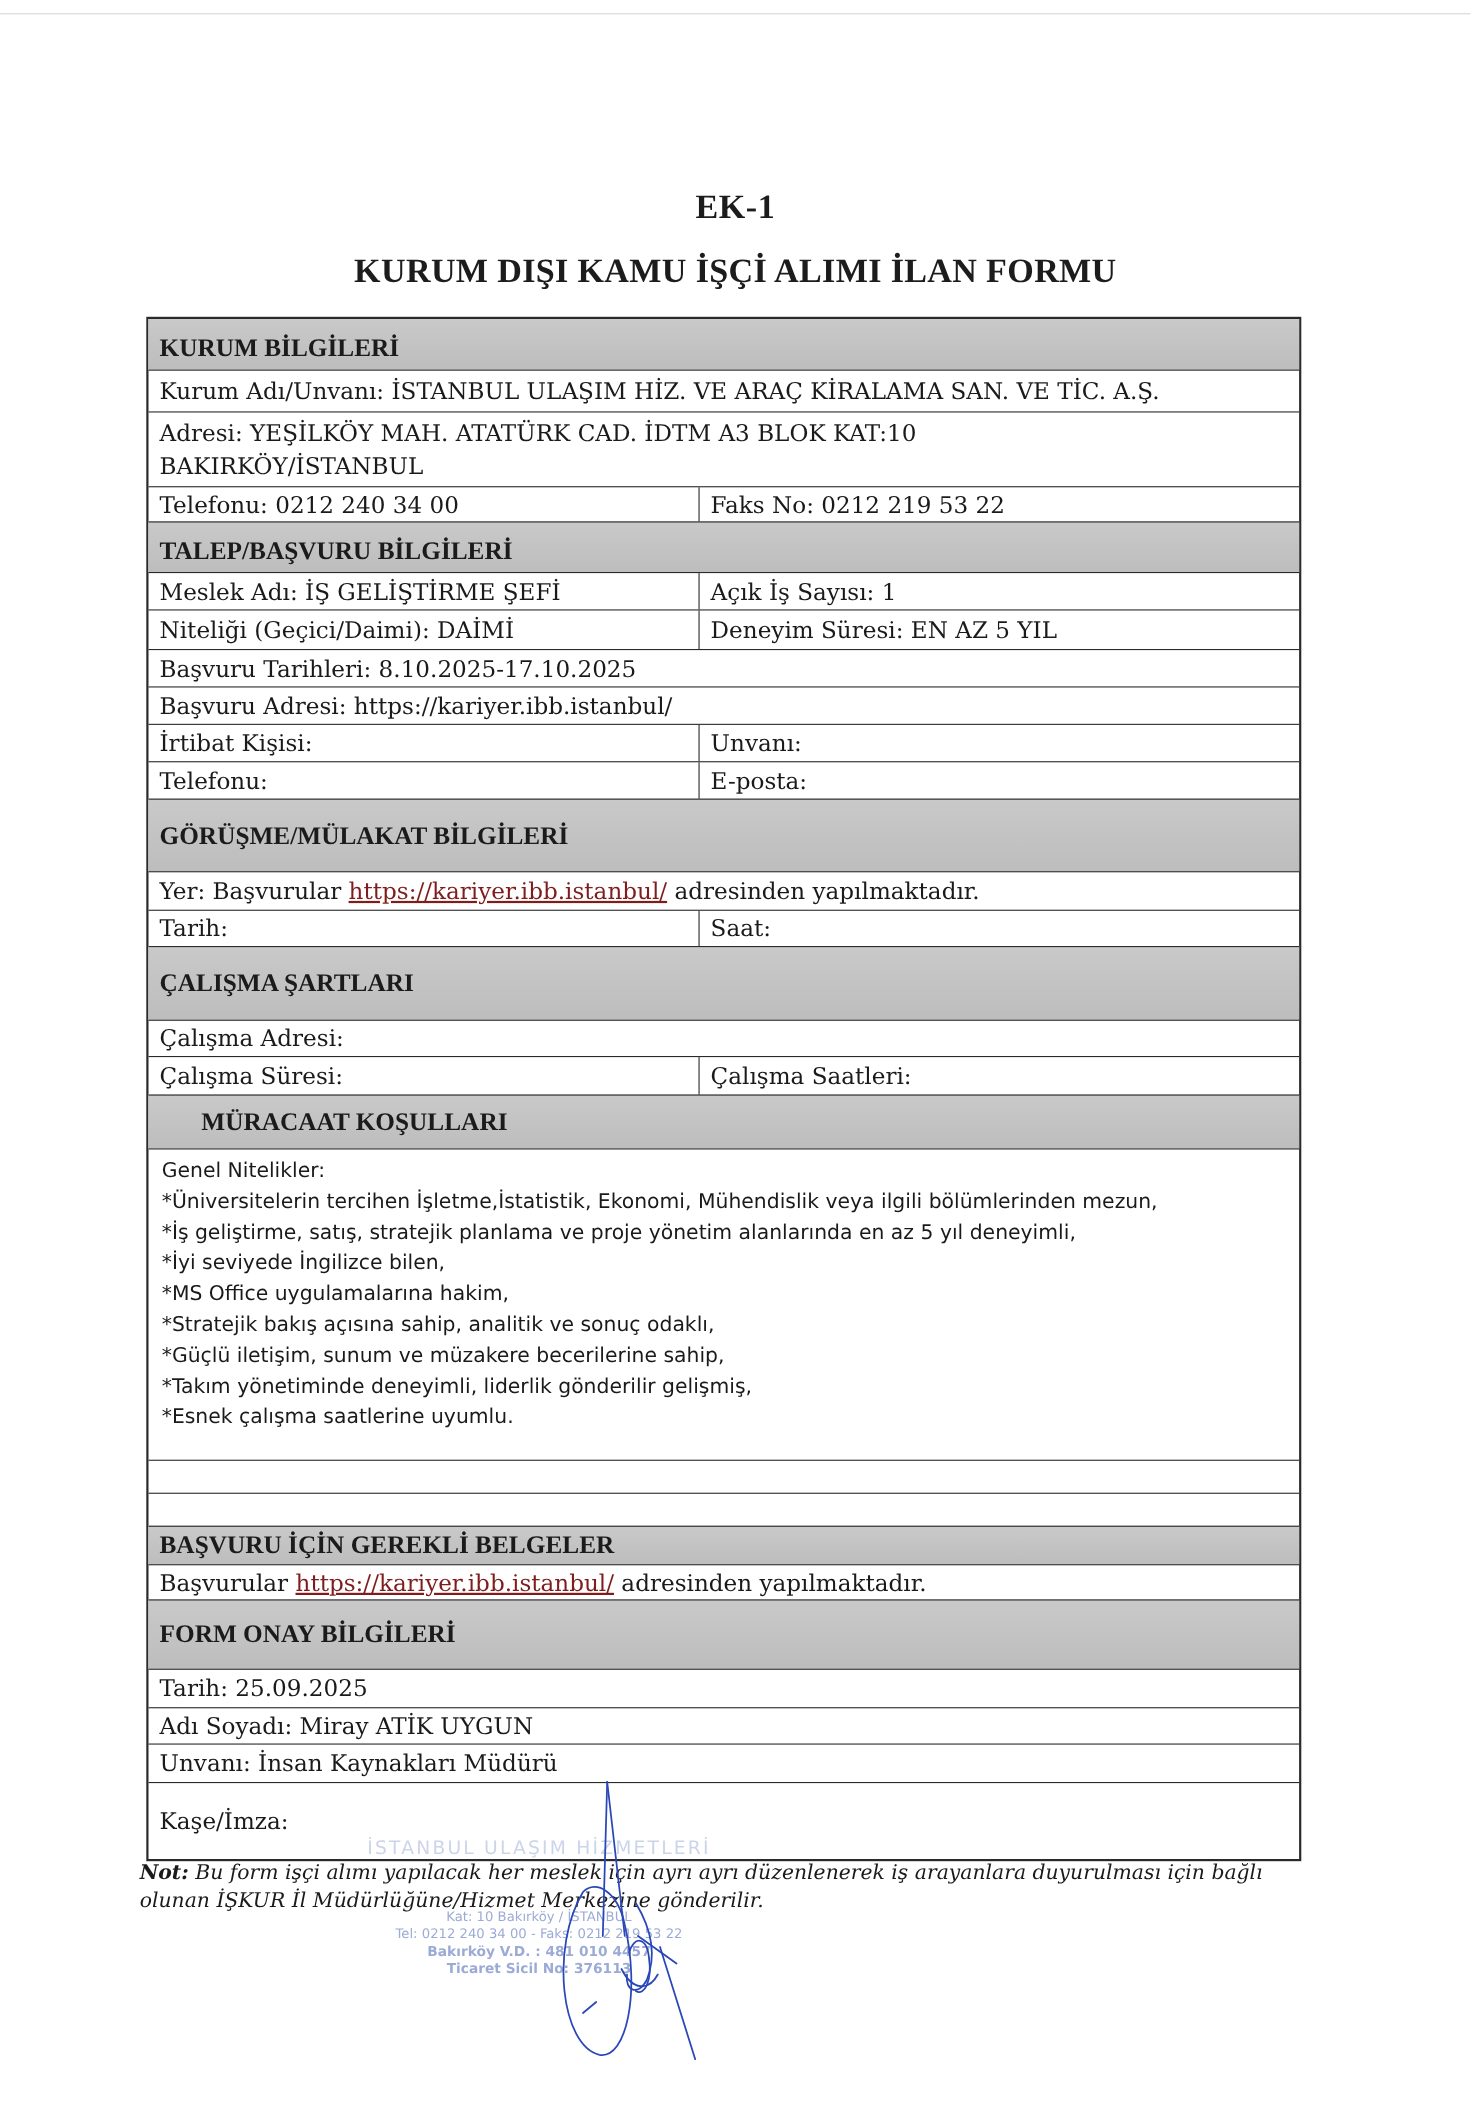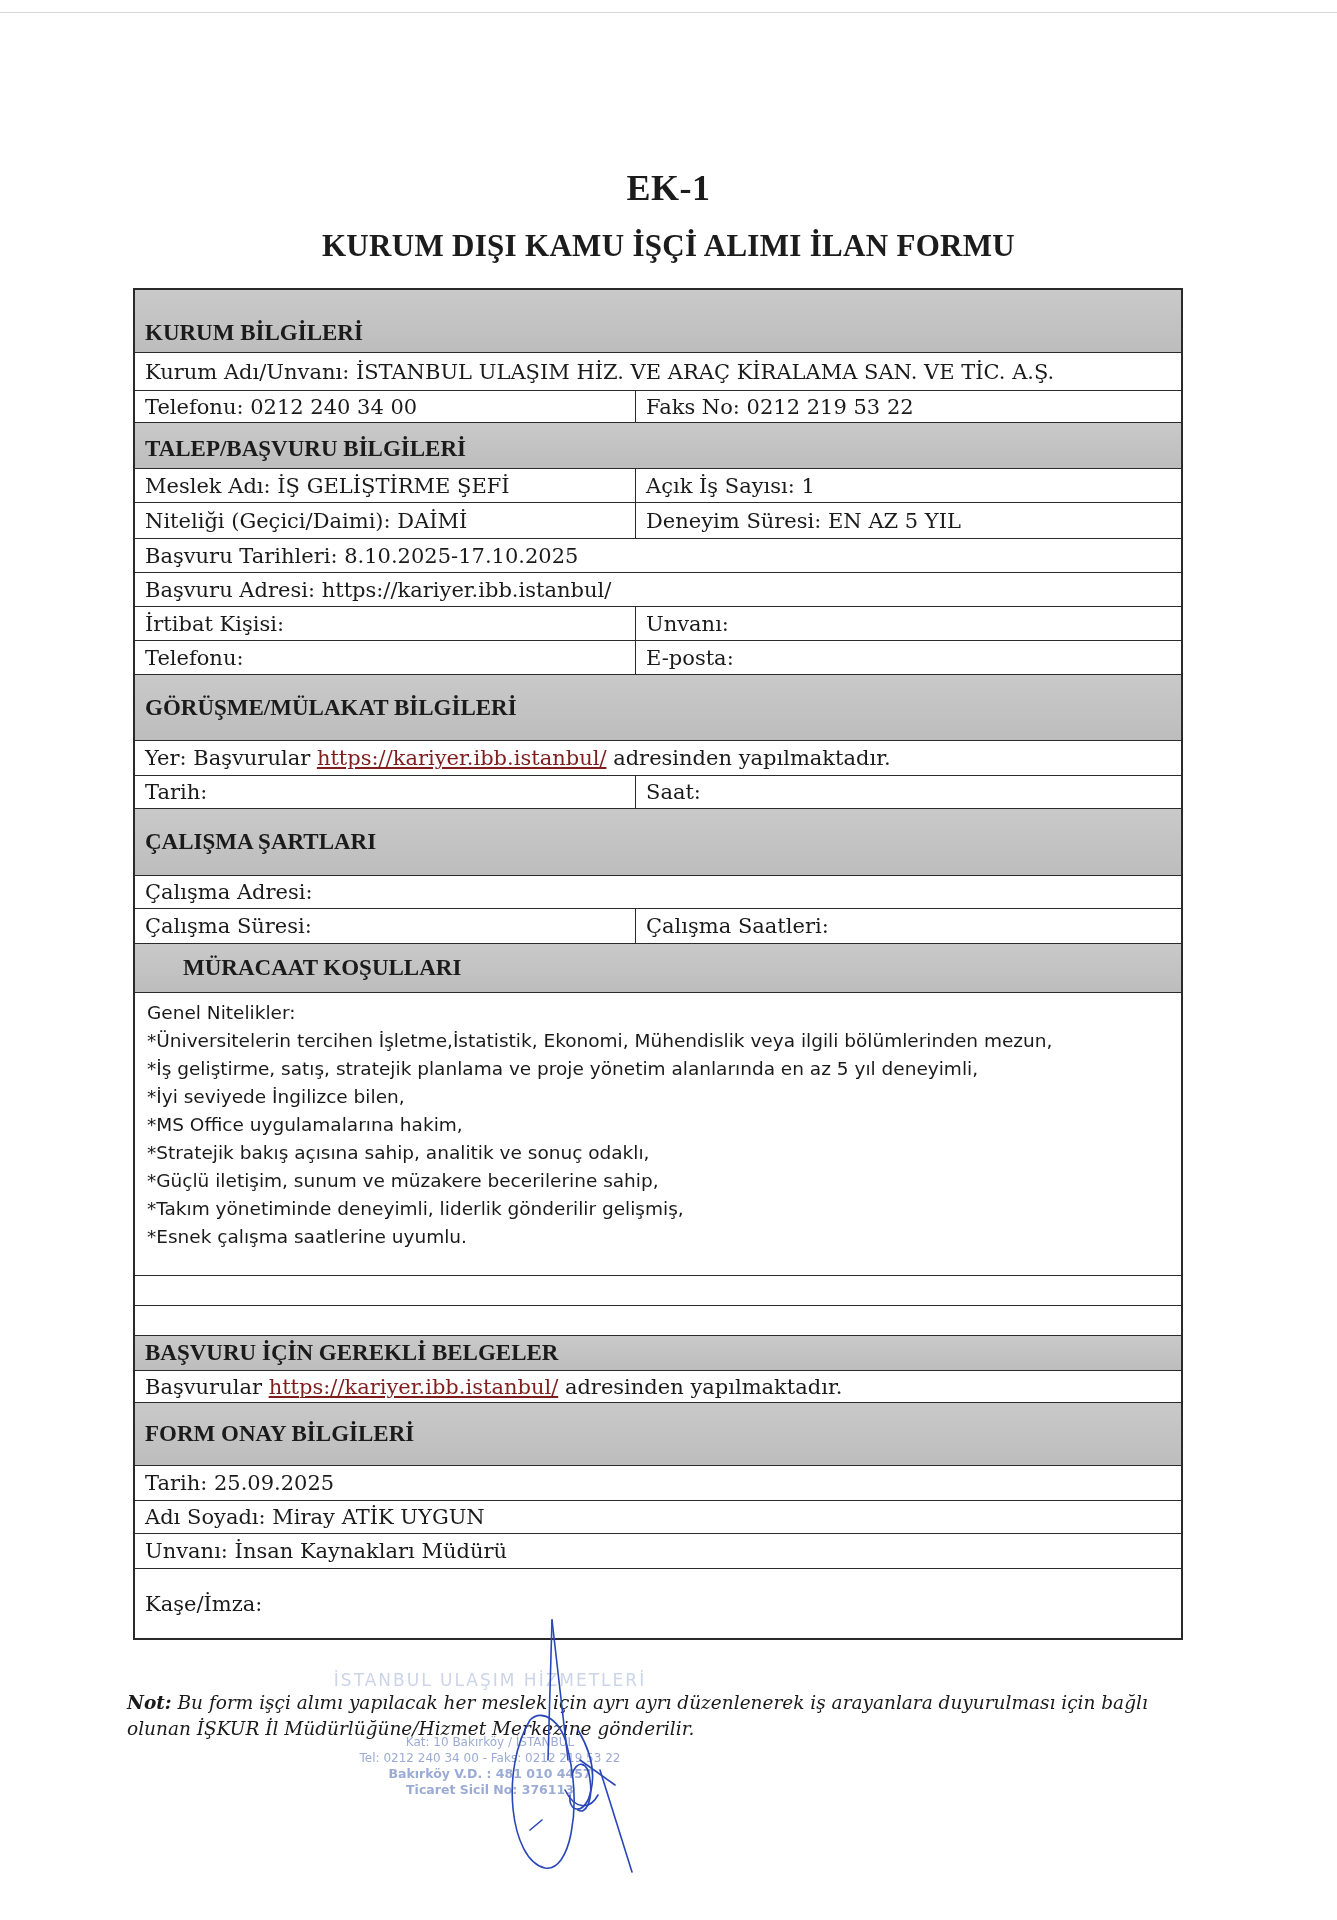--- a/index.html
+++ b/index.html
@@ -15,21 +15,21 @@
     position: absolute; left: 0; top: 12px; width: 1337px; height: 1px;
     background: #d8d8d8;
   }
   .title-block {
     position: absolute; left: 0; top: 168px; width: 1337px;
     text-align: center;
     font-family: "Liberation Serif", "DejaVu Serif", serif;
     font-weight: bold;
     color: #1c1c1c;
   }
-  .title-1 { font-size: 36px; line-height: 40px; letter-spacing: 0.5px; }
+  .title-1 { font-size: 31px; line-height: 40px; letter-spacing: 0.5px; }
   .title-2 { font-size: 31px; line-height: 40px; margin-top: 18px; letter-spacing: 0.3px; }
 
   .form {
     position: absolute; left: 133px; top: 288px; width: 1050px;
     border: 2px solid #2a2a2a;
     border-bottom: 2px solid #2a2a2a;
     box-sizing: border-box;
   }
   .row {
     display: flex;
@@ -102,25 +102,31 @@
 
 <div class="top-rule"></div>
 
 <div class="title-block">
   <div class="title-1">EK-1</div>
   <div class="title-2">KURUM DIŞI KAMU İŞÇİ ALIMI İLAN FORMU</div>
 </div>
 
 <div class="form">
 
-  <div class="row header" style="height:62px">
+  <div class="row header" style="height:46px">
     <div class="cell full">KURUM BİLGİLERİ</div>
   </div>
   <div class="row" style="height:38px">
     <div class="cell full">Kurum Adı/Unvanı: İSTANBUL ULAŞIM HİZ. VE ARAÇ KİRALAMA SAN. VE TİC. A.Ş.</div>
+  </div>
+  <div class="row multi" style="height:68px">
+    <div class="cell full" style="line-height:30px;">
+      <div>Adresi: YEŞİLKÖY MAH. ATATÜRK CAD. İDTM A3 BLOK KAT:10</div>
+      <div>BAKIRKÖY/İSTANBUL</div>
+    </div>
   </div>
   <div class="row" style="height:32px">
     <div class="cell left">Telefonu: 0212 240 34 00</div>
     <div class="cell right">Faks No: 0212 219 53 22</div>
   </div>
 
   <div class="row header" style="height:46px">
     <div class="cell full">TALEP/BAŞVURU BİLGİLERİ</div>
   </div>
   <div class="row" style="height:34px">

